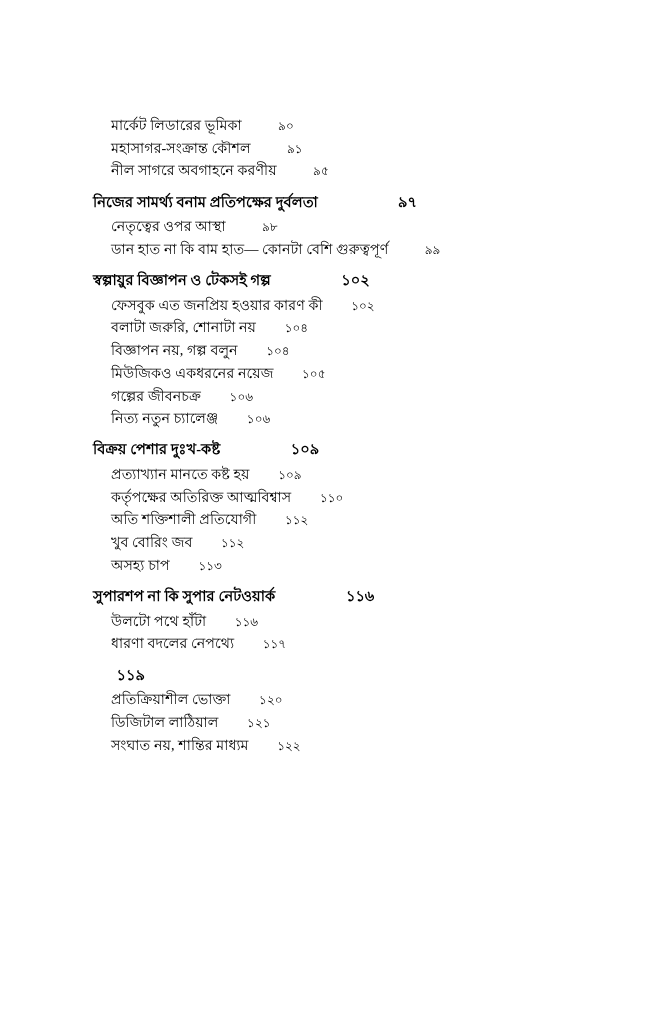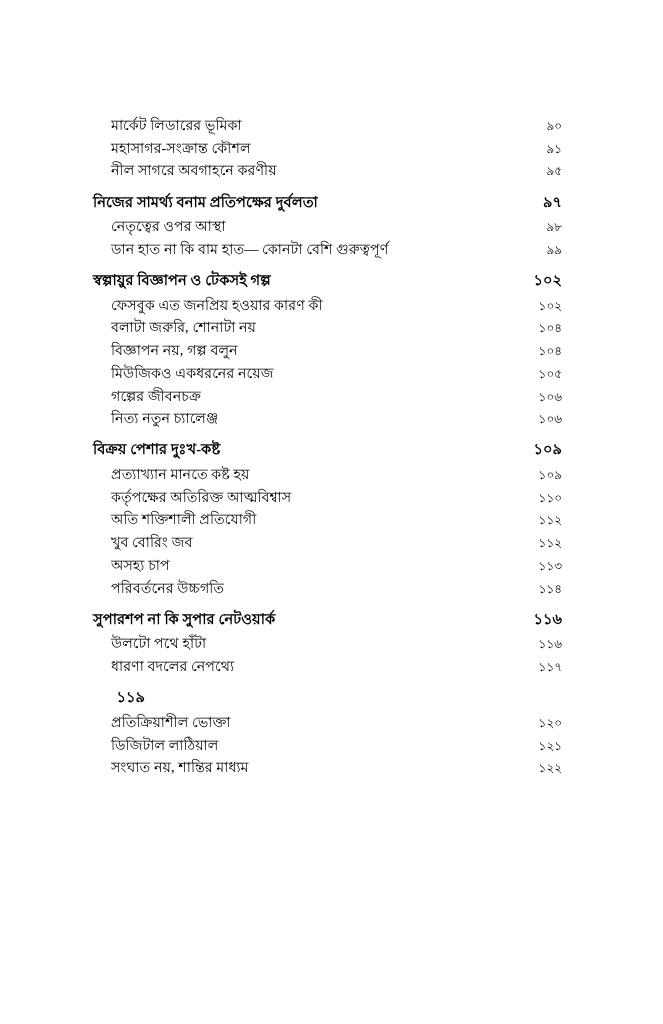--- a/index.html
+++ b/index.html
@@ -32,21 +32,21 @@
     padding: 0;
     list-style: none;
   }
   .toc-group:last-child {
     margin-bottom: 0;
   }
 
   .toc-entry {
     display: flex;
     align-items: baseline;
-    justify-content: space-between;
+    justify-content: flex-start;
     width: 100%;
     line-height: 1.0;
     margin: 0 0 8.5px 0;
     white-space: nowrap;
   }
   .toc-entry:last-child {
     margin-bottom: 0;
   }
 
   .toc-label {
@@ -66,20 +66,21 @@
   .level-chapter {
     margin-left: 0;
   }
   .level-chapter .toc-label,
   .level-chapter .toc-page-number {
     font-weight: bold;
     font-size: 14.6px;
   }
   .level-chapter {
     margin-bottom: 10px;
+    gap: 47px;
   }
 
   
   .level-section {
     margin-left: 18px;
     width: calc(100% - 18px);
   }
   .level-section .toc-label,
   .level-section .toc-page-number {
     font-weight: normal;
@@ -169,24 +170,20 @@
           <span class="toc-page-number">১১২</span>
         </li>
         <li class="toc-entry level-section">
           <span class="toc-label">খুব বোরিং জব</span>
           <span class="toc-page-number">১১২</span>
         </li>
         <li class="toc-entry level-section">
           <span class="toc-label">অসহ্য চাপ</span>
           <span class="toc-page-number">১১৩</span>
         </li>
-        <li class="toc-entry level-section">
-          <span class="toc-label">পরিবর্তনের উচ্চগতি</span>
-          <span class="toc-page-number">১১৪</span>
-        </li>
       </ul>
       <ul class="toc-group">
         <li class="toc-entry level-chapter">
           <span class="toc-label">সুপারশপ না কি সুপার নেটওয়ার্ক</span>
           <span class="toc-page-number">১১৬</span>
         </li>
         <li class="toc-entry level-section">
           <span class="toc-label">উলটো পথে হাঁটা</span>
           <span class="toc-page-number">১১৬</span>
         </li>

